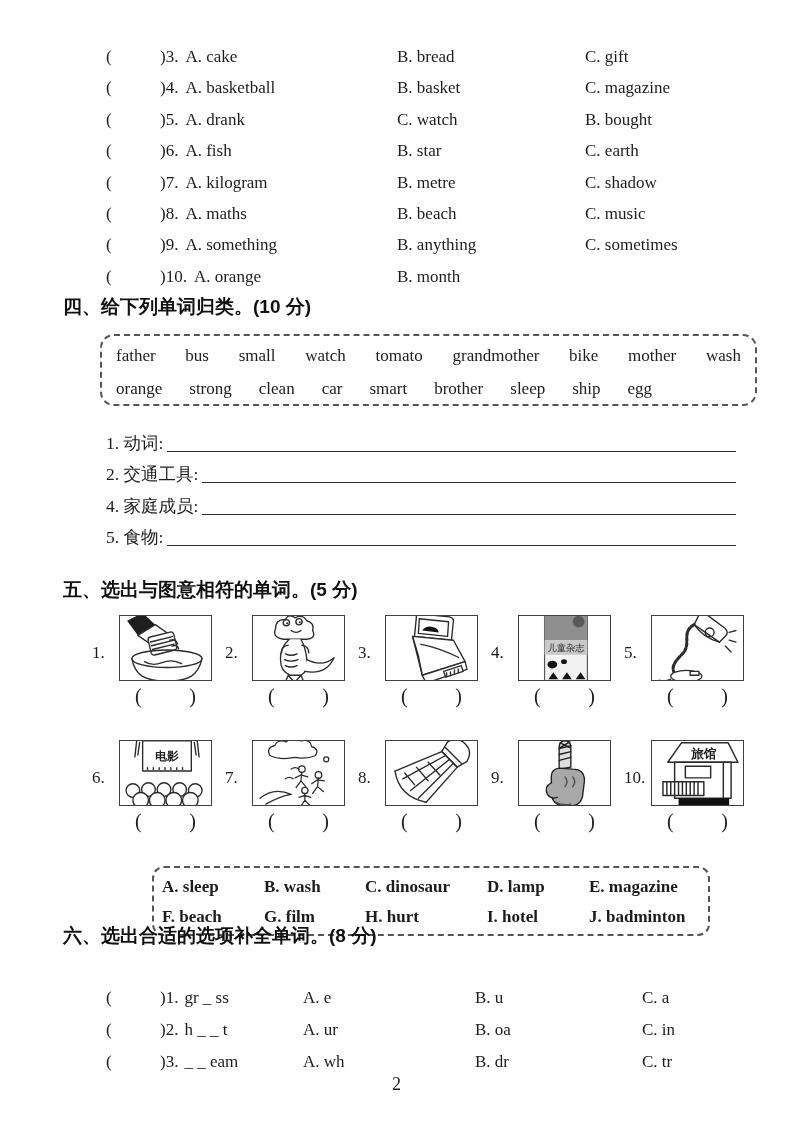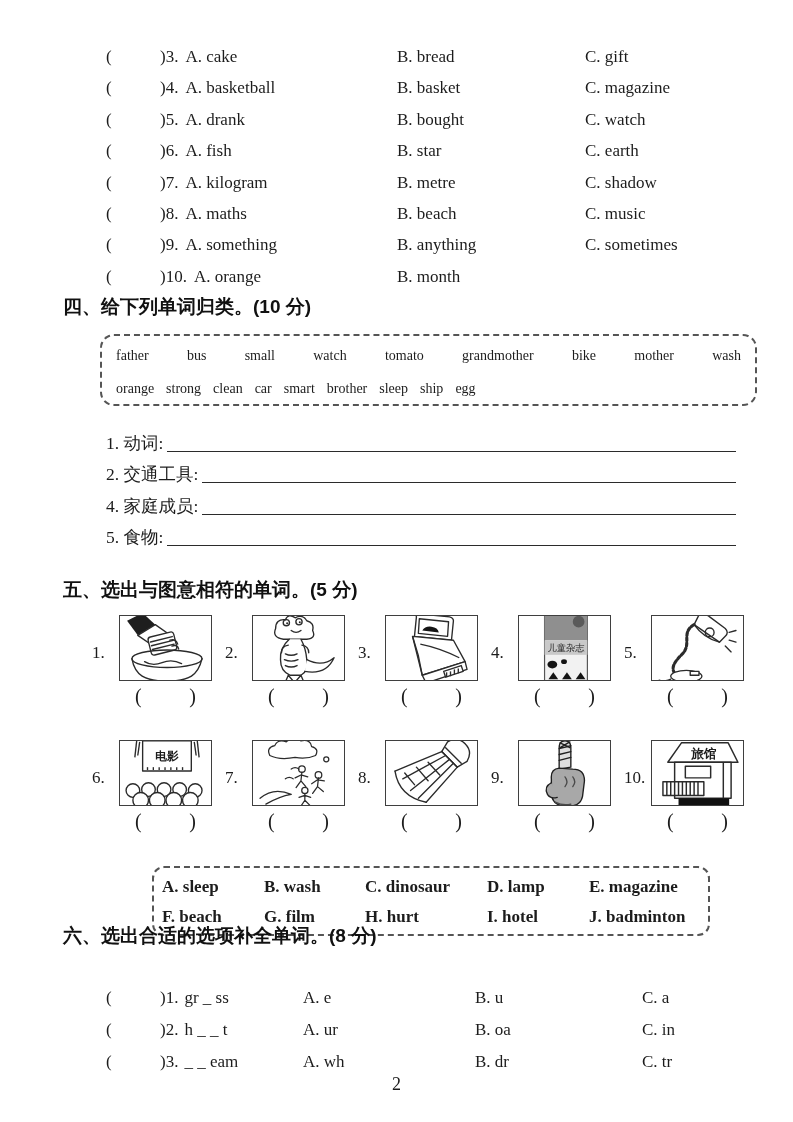--- a/index.html
+++ b/index.html
@@ -11,23 +11,23 @@
   .mc-row{display:grid;grid-template-columns:54px 237px 188px 1fr;padding-left:106px;
           height:31.4px;line-height:31.4px;font-size:17px;}
   .mc-row .num{margin-right:7px;}
 
   
   .sec-title{position:absolute;left:63px;font-family:"Liberation Sans",sans-serif;
              font-weight:bold;font-size:19px;color:#111;}
 
   
   .wordbank{position:absolute;top:334px;left:100px;width:657px;height:72px;box-sizing:border-box;
-            border:2px dashed #555;border-radius:14px;padding:3px 14px 0;font-size:14px;}
+            border:2px dashed #555;border-radius:14px;padding:3px 14px 0;font-size:17px;}
   .wb-row1{display:flex;justify-content:space-between;line-height:33px;}
-  .wb-row2{display:flex;gap:12px;line-height:33px;}
+  .wb-row2{display:flex;gap:27px;line-height:33px;}
 
   
   .cats{position:absolute;top:424px;left:106px;right:57px;}
   .cat-row{display:flex;height:31.6px;align-items:flex-end;font-size:17.5px;}
   .cat-label{white-space:nowrap;line-height:26px;}
   .answer-line{flex:1;border-bottom:1.2px solid #2b2b2b;margin-left:4px;margin-bottom:4px;height:20px;}
 
   
   .pic-row{position:absolute;left:92px;display:flex;}
   .pic-row.r1{top:615px;} .pic-row.r2{top:740px;}
@@ -67,22 +67,22 @@
     </div>
     <div class="mc-row">
       <span>(</span>
       <span><span class="num">)4.</span><span>A. basketball</span></span>
       <span>B. basket</span>
       <span>C. magazine</span>
     </div>
     <div class="mc-row">
       <span>(</span>
       <span><span class="num">)5.</span><span>A. drank</span></span>
+      <span>C. watch</span>
       <span>B. bought</span>
-      <span>C. watch</span>
     </div>
     <div class="mc-row">
       <span>(</span>
       <span><span class="num">)6.</span><span>A. fish</span></span>
       <span>B. star</span>
       <span>C. earth</span>
     </div>
     <div class="mc-row">
       <span>(</span>
       <span><span class="num">)7.</span><span>A. kilogram</span></span>

